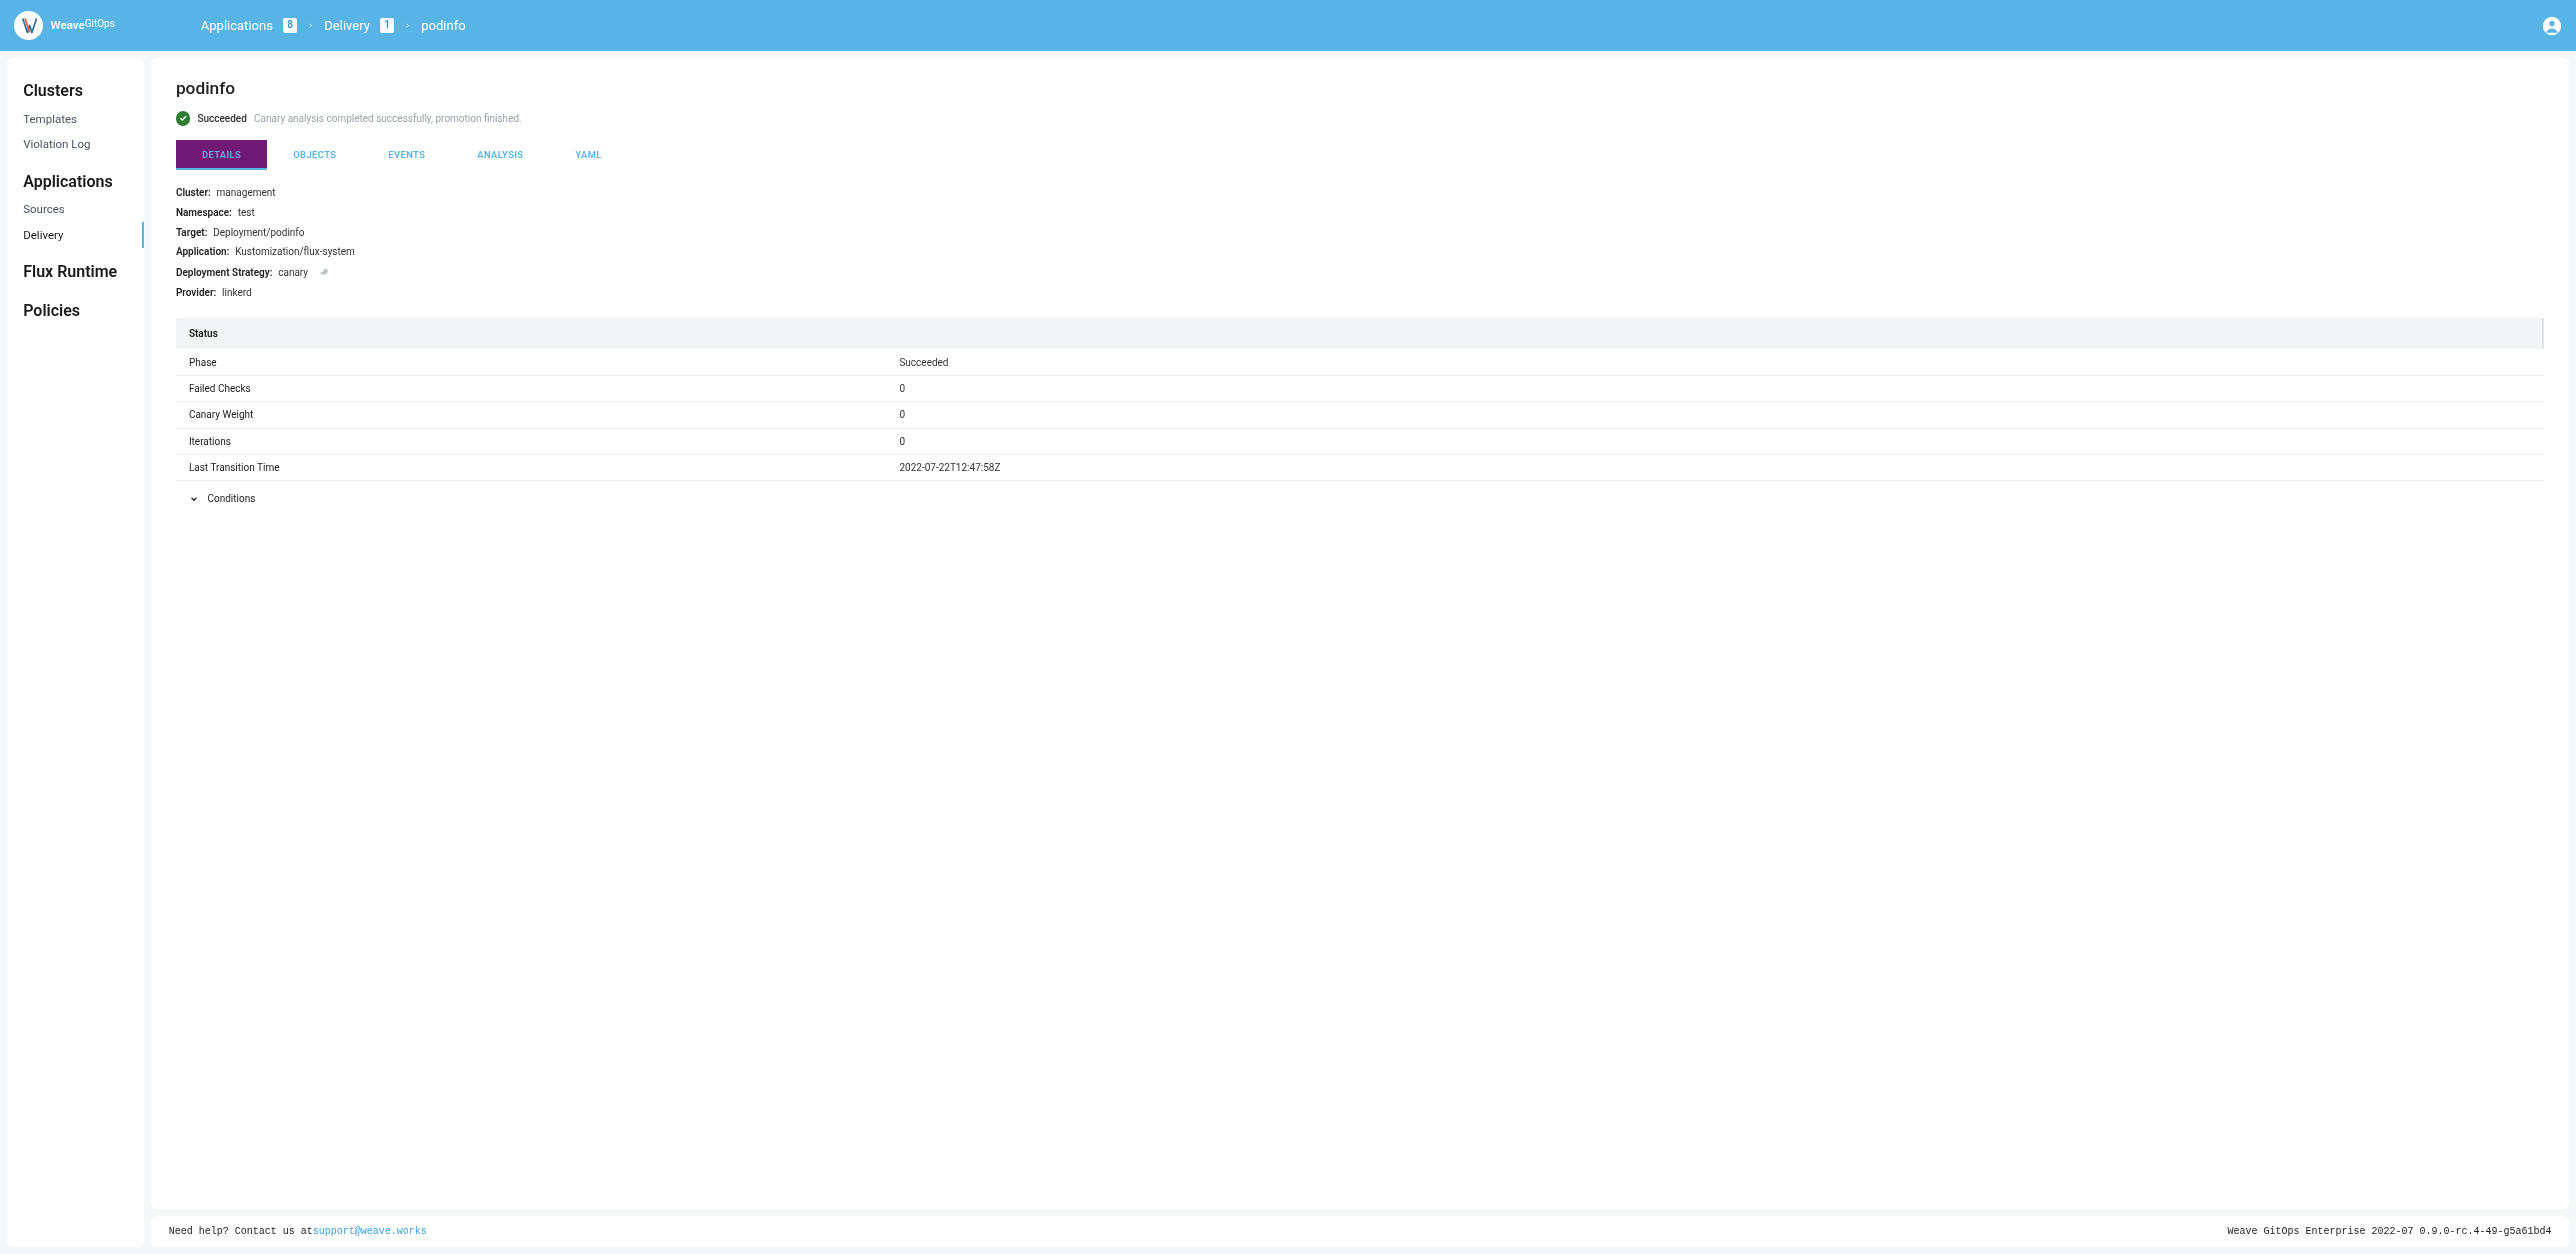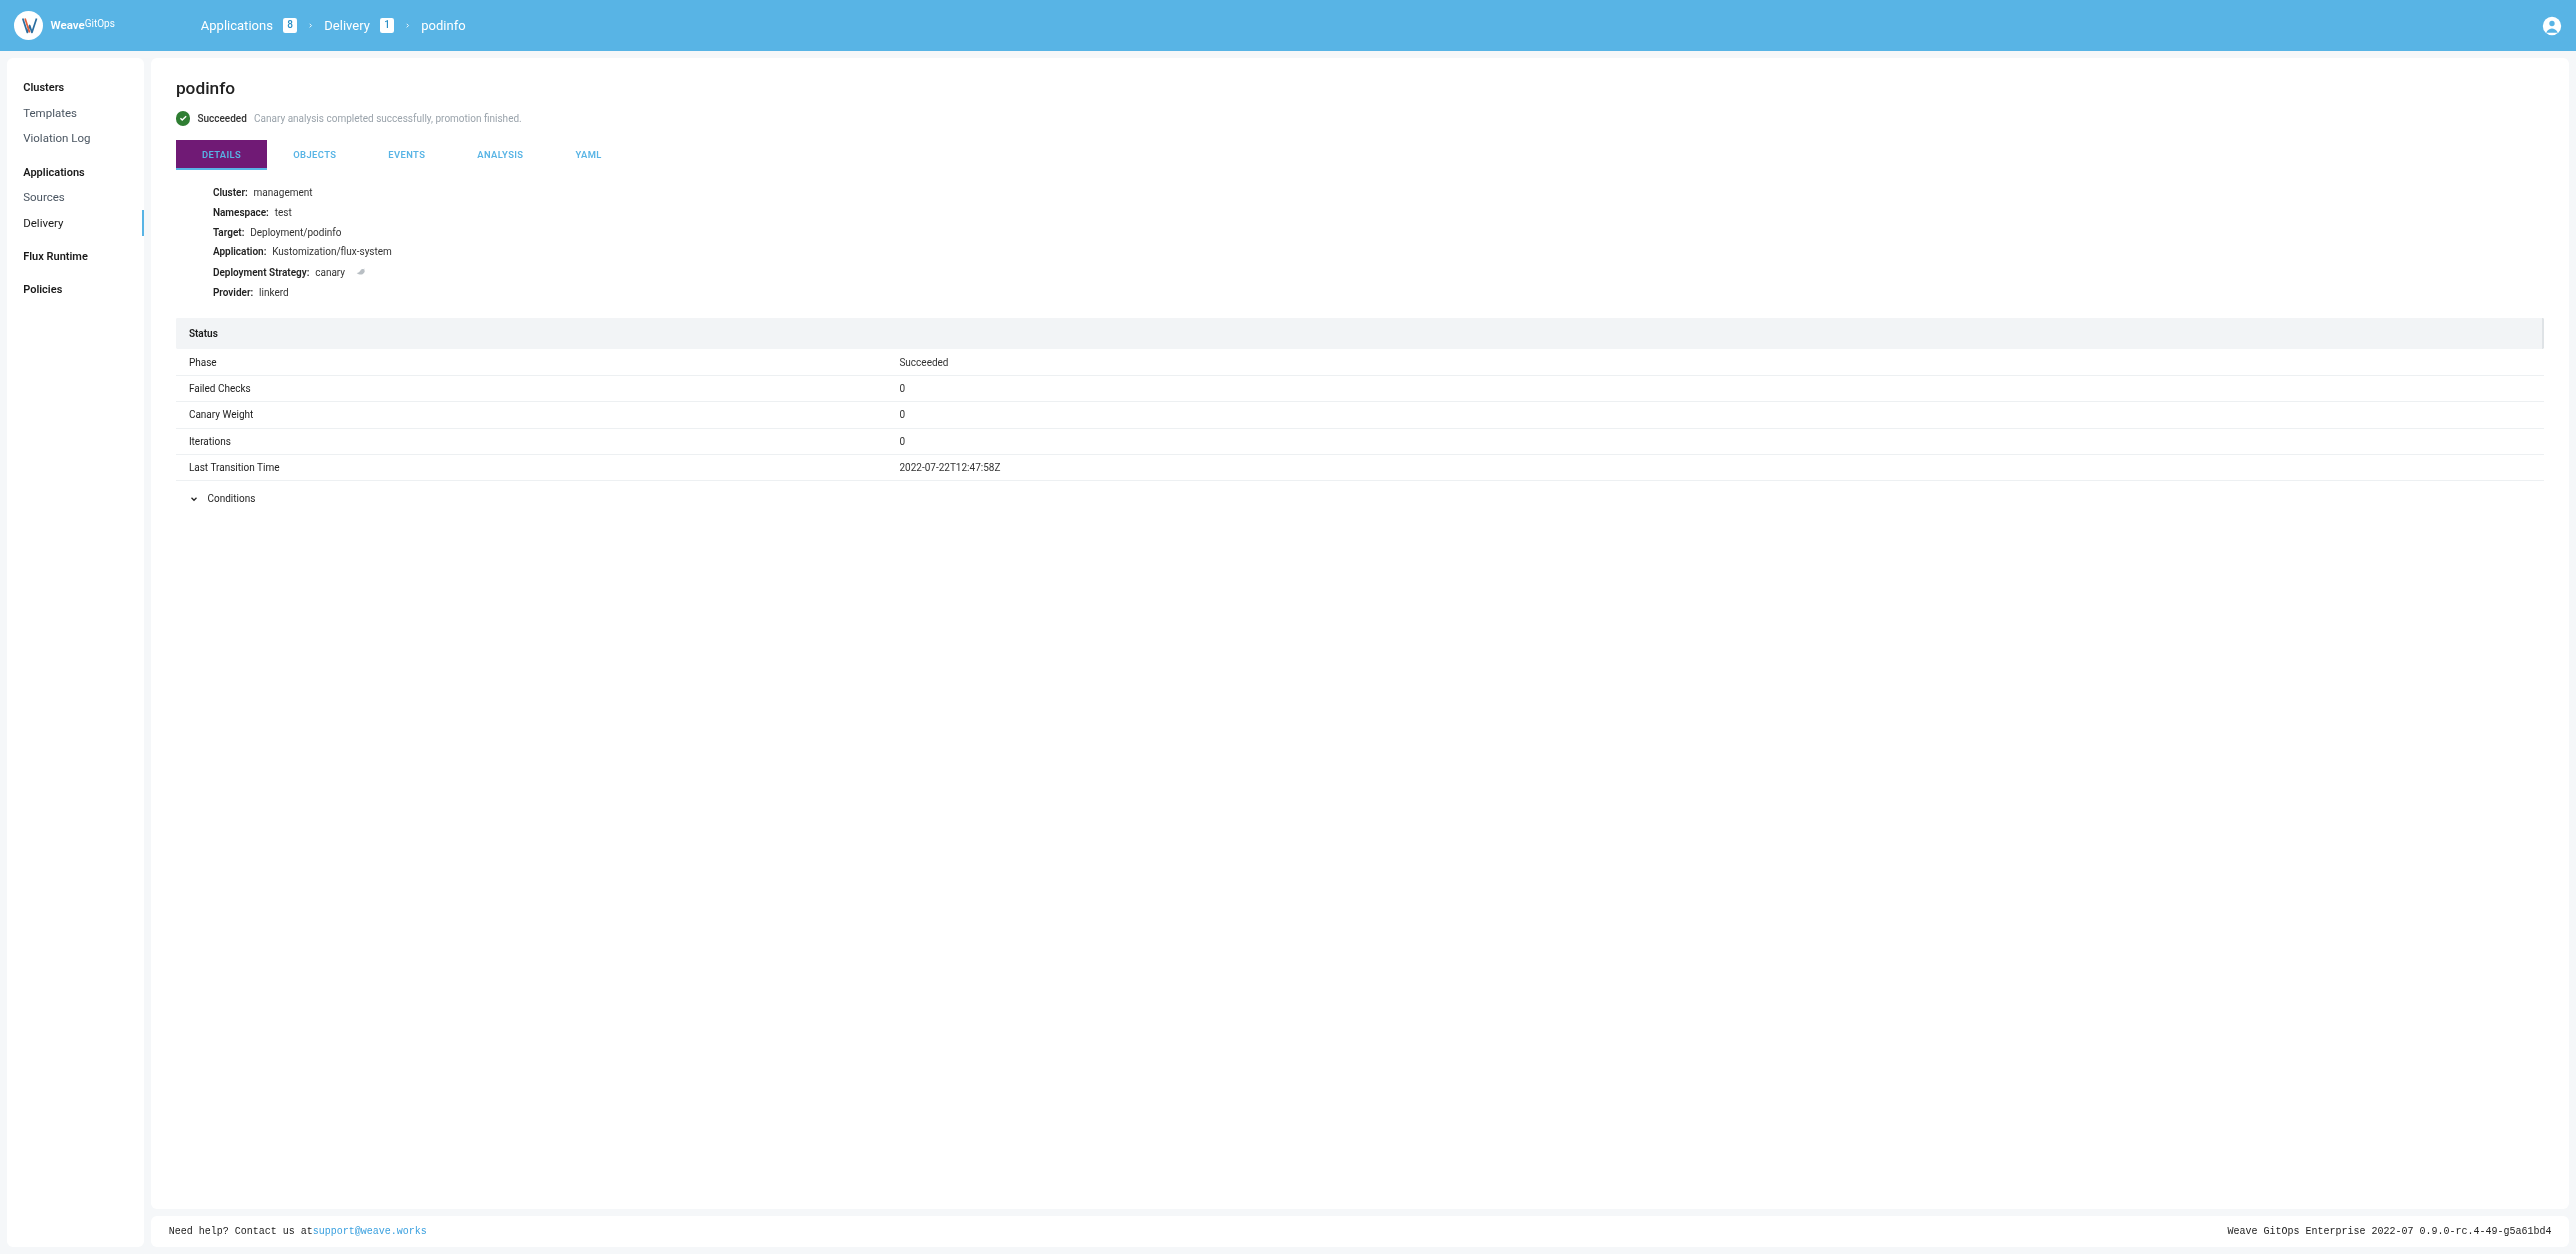--- a/index.html
+++ b/index.html
@@ -19,21 +19,21 @@
 .breadcrumb .badge { background:#fff; color:#2b90c7; border-radius:2.2px; padding:0 4.3px; font-size:10px; font-weight:500; min-width:13px; text-align:center; line-height:14.4px; }
 .breadcrumb .sep { color:#fff; font-size:10px; }
 .breadcrumb .crumb { cursor:pointer; }
 .header-spacer { flex:1; }
 .user-icon { width:20px; height:20px; color:#fff; cursor:pointer; }
 
 
 .body { display:flex; min-height: calc(100% - 51px); padding: 7.2px; gap:7.2px; }
 .sidebar { width: 137px; background:#fff; border-radius:5.8px; padding: 17.3px 0; }
 .sidebar a { display:block; padding: 5.8px 16px; font-size:11.5px; color:#1a1a1a; text-decoration:none; }
-.sidebar a.section { font-weight:600; font-size:11px; }
+.sidebar a.section { font-weight:600; font-size:16px; }
 .sidebar a.item { font-weight:400; color:#4a5561; }
 .sidebar .group { margin-bottom: 8.6px; }
 .sidebar a.active { border-right: 2.2px solid #58b4e5; color:#1a1a1a; }
 
 .main-wrap { flex:1; display:flex; flex-direction:column; gap:7.2px; }
 .main { flex:1; background:#fff; border-radius:5.8px; padding: 20px 24.5px 29px 24.5px; overflow:hidden; }
 .page-title { font-size:17.3px; font-weight:500; margin-bottom:13px; color:#222; }
 
 .status-line { display:flex; align-items:center; gap:7.2px; margin-bottom:14.4px; font-size:10px; }
 .check-icon { width:14.4px; height:14.4px; background:#2e7d32; border-radius:50%; display:flex; align-items:center; justify-content:center; color:#fff; }
@@ -41,21 +41,21 @@
 .status-msg { color:#9aa3ab; }
 
 
 .tabs { display:flex; border-bottom:0; margin-bottom:17.3px; }
 .tab { padding: 8.6px 26px; font-size:9.4px; font-weight:600; letter-spacing:0.4px; color:#58b4e5; cursor:pointer; border-bottom:2.2px solid transparent; background:transparent; }
 .tab.active { background:#701a75; border-bottom-color:#58b4e5; }
 
 
 .kv-list { display:flex; flex-direction:column; gap:8.6px; margin-bottom:20px; font-size:10px; }
 .kv { display:flex; gap:5.8px; align-items:center; }
-.kv .k { font-weight:600; color:#222;margin-left:37px; }
+.kv .k { font-weight:600; color:#222; }
 .kv .v { color:#333;text-align:center; }
 .bird-icon { width:13px; height:13px; margin-left:4.3px; color:#b9bfc4; }
 
 
 .panel-head { background:#f2f4f6; padding:10px 13px; font-weight:600; font-size:10px; border-radius:1.4px; border-right:2.2px solid #dfe3e6; }
 .status-table { width:100%; border-collapse:collapse; font-size:10px; }
 .status-table td { padding:7.2px 13px; border-bottom:0.7px solid #edf0f2; }
 .status-table td.k { width:30%; color:#222; }
 .status-table td.v { color:#333; }
 

